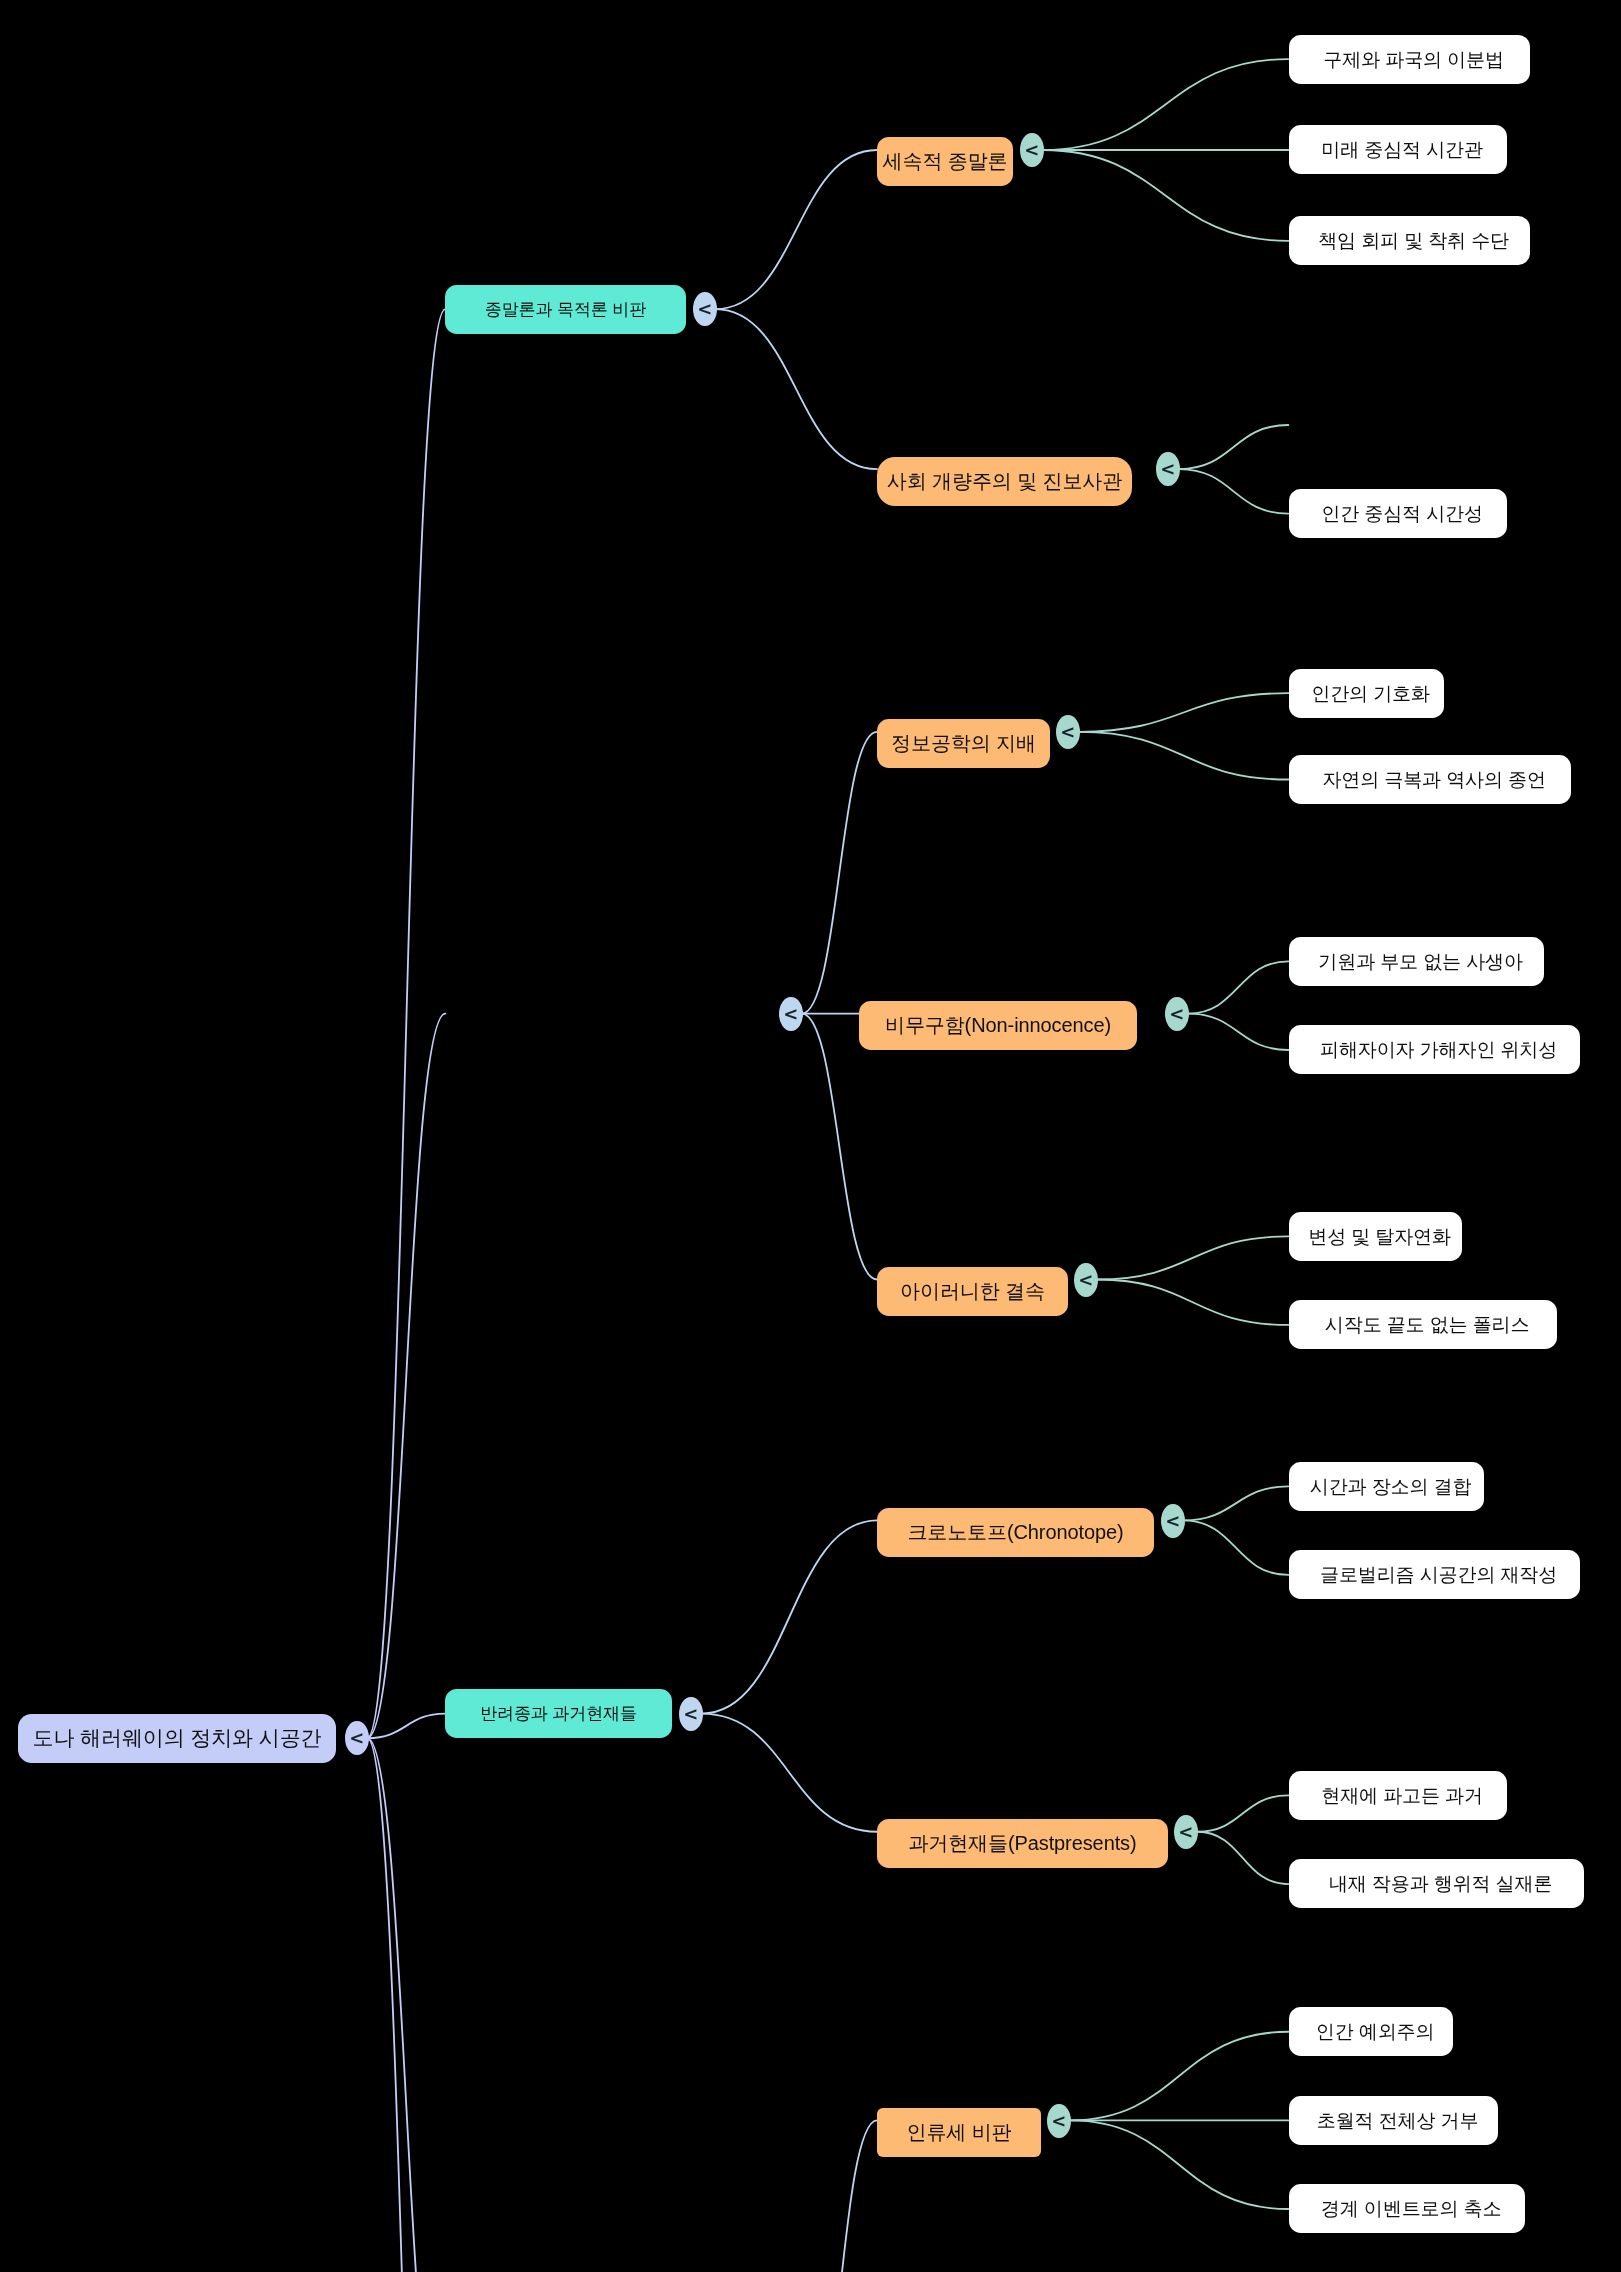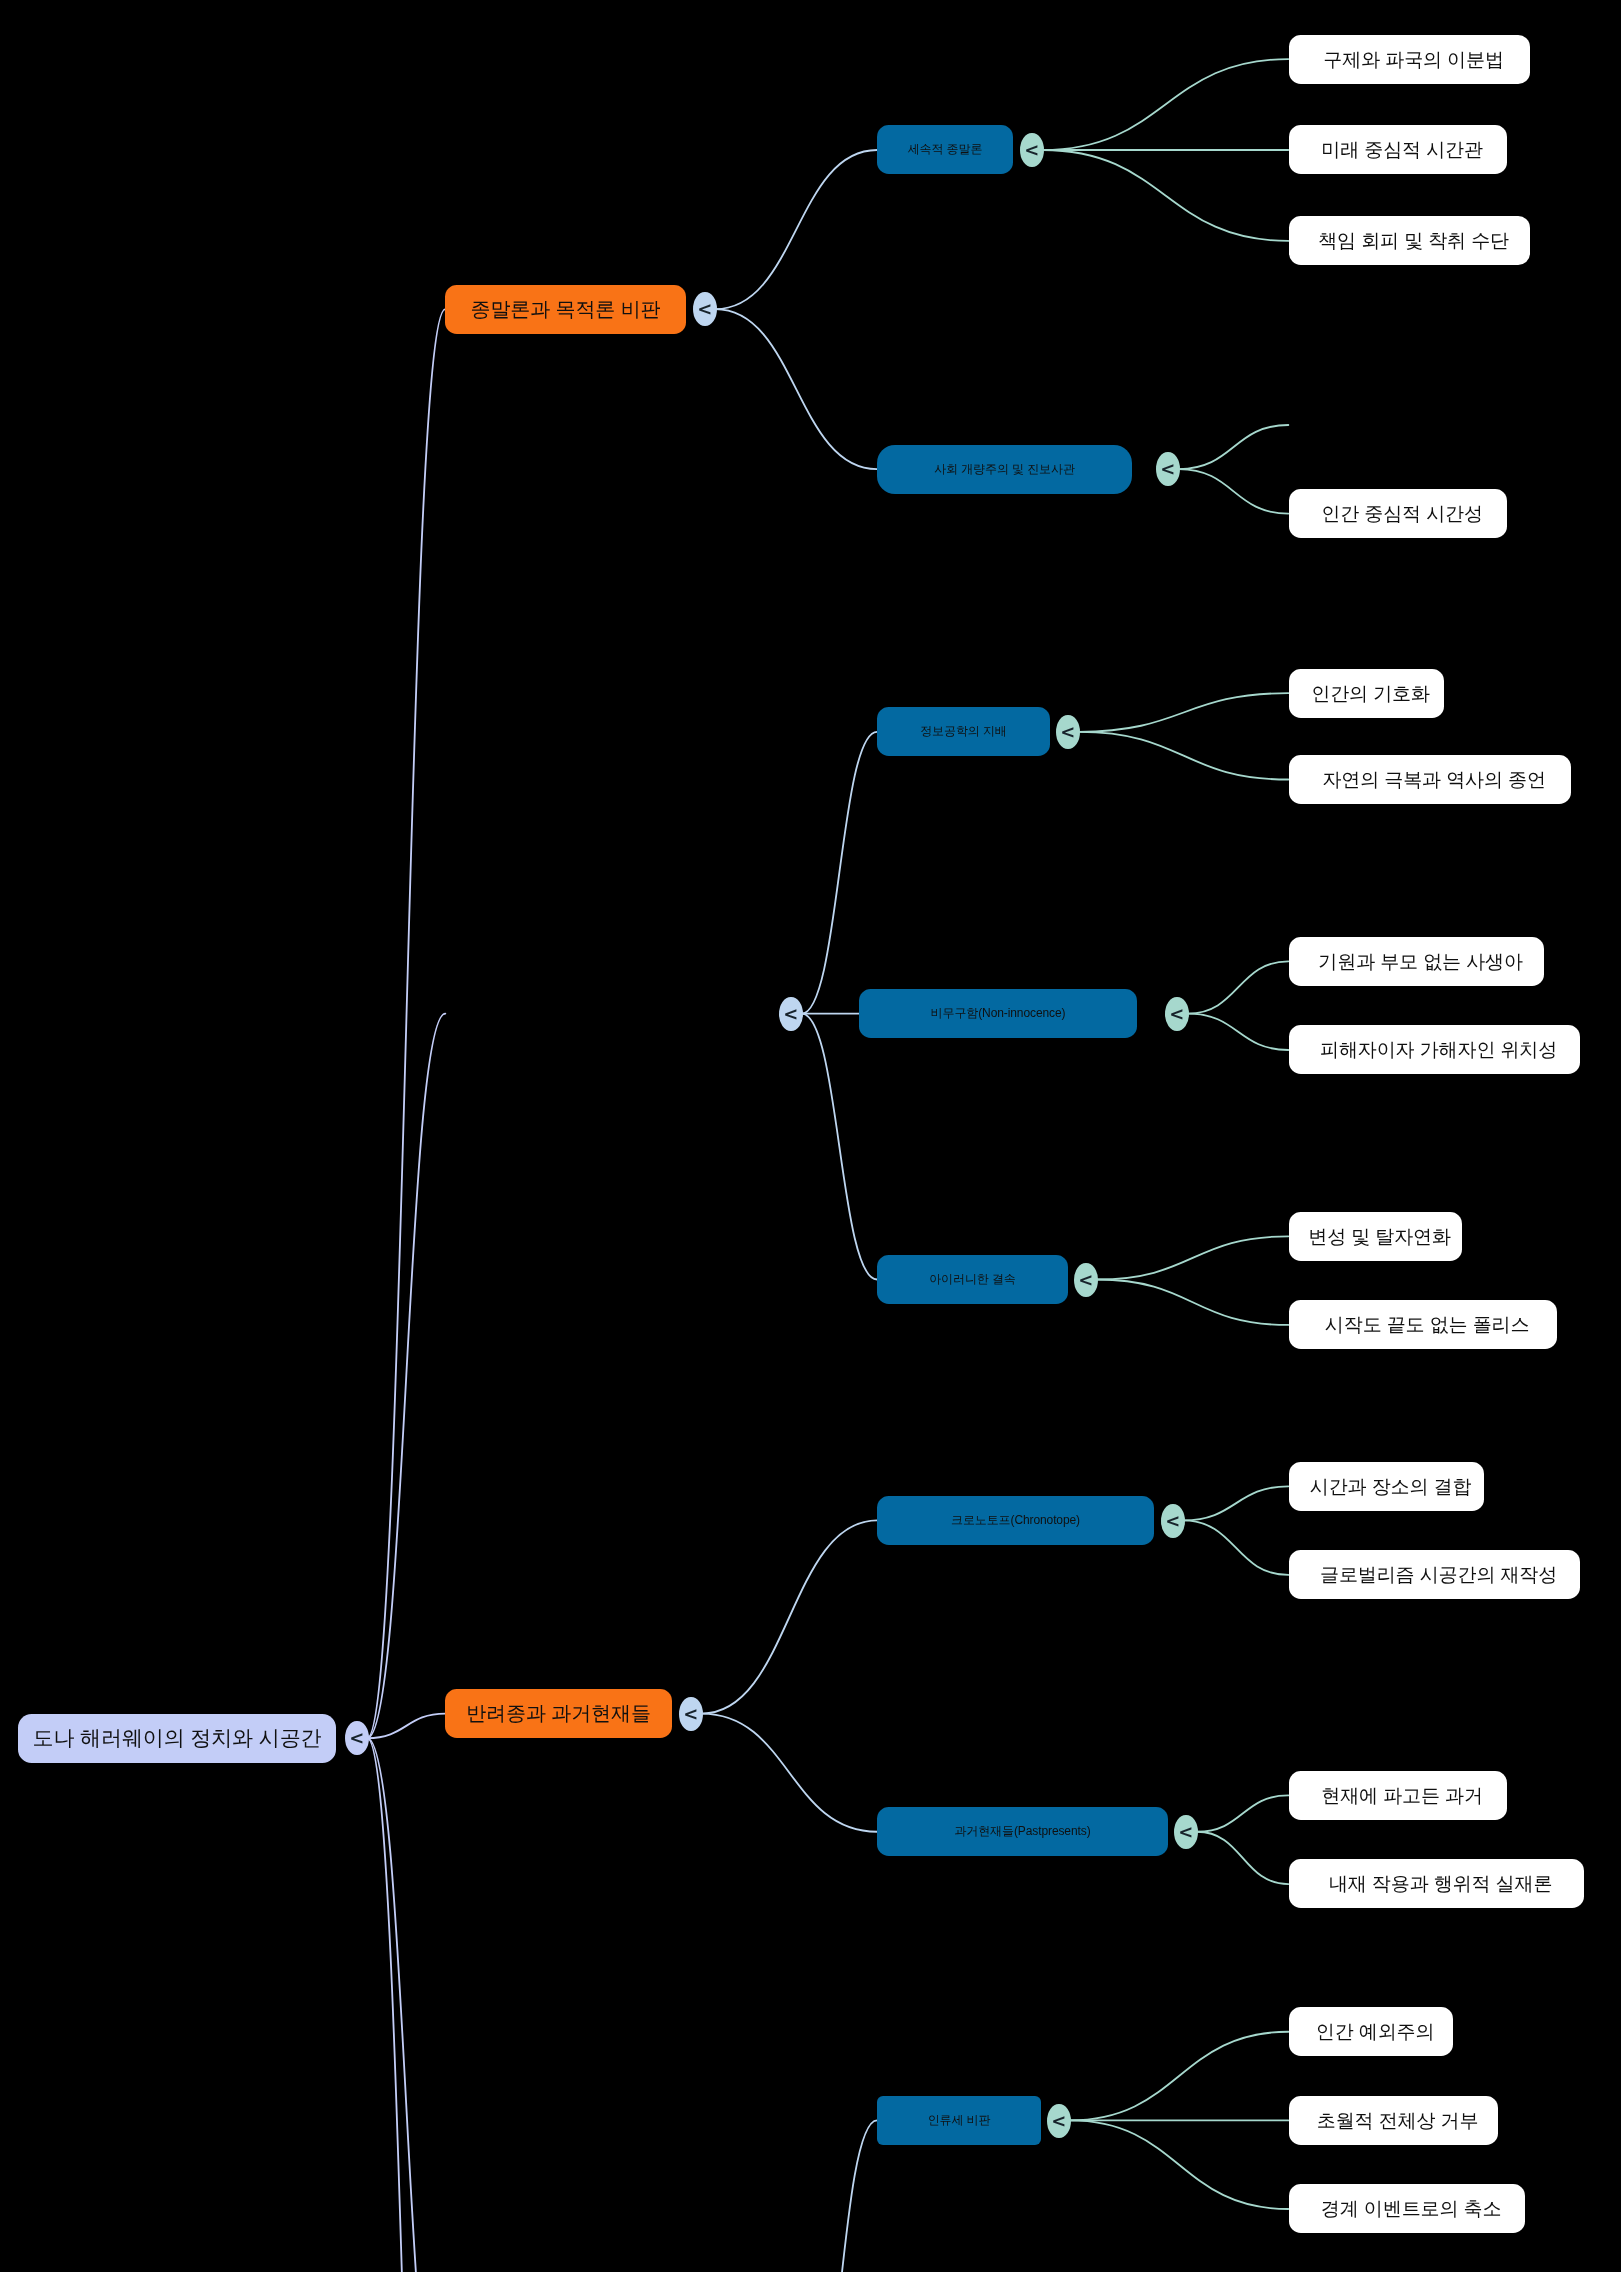--- a/index.html
+++ b/index.html
@@ -35,26 +35,27 @@
     white-space:nowrap;
     letter-spacing:-0.1px;
   }
   .node.root{
     background:#c3cdf7;
     font-size:21px;
     border-radius:13.6px;
     text-align:right;
   }
   .node.lvl2{
-    background:#f97316;
-    font-size:20px;
+    background:#5eead4;
+    font-size:17px;
   }
   .node.lvl3{
-    background:#0369a1;
-    font-size:12px;
+    background:#fdba74;
+    font-size:20px;
+    margin-top:12px;
   }
   .node.lvl4{
     background:#ffffff;
     font-size:19px;
     padding-left:20px;
   }
   
   .handle{
     position:absolute;
     width:23.6px;

